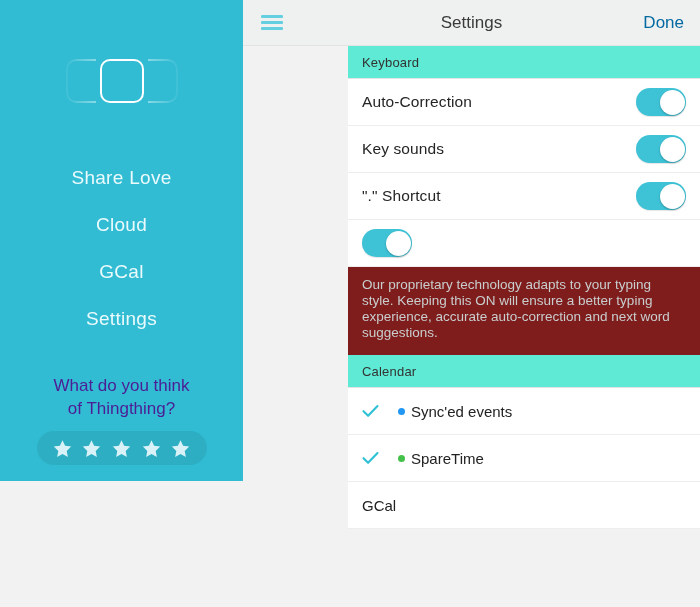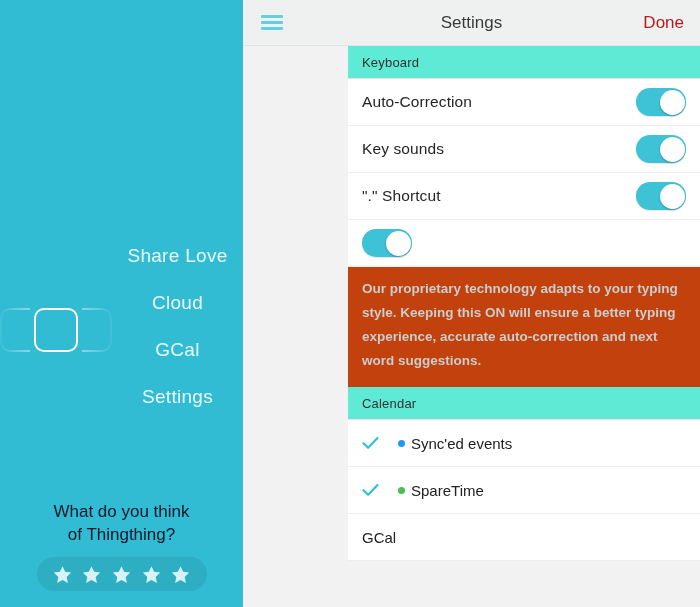--- a/index.html
+++ b/index.html
@@ -6,23 +6,23 @@
   html, body {
     width:700px; height:607px;
     font-family:"Liberation Sans", sans-serif;
     background:#ffffff;
     overflow:hidden;
   }
   #app { position:relative; width:700px; height:607px; background:#f2f2f2; }
 
   
   .sidebar {
-    position:absolute; left:0; top:0; width:243px; height:607px;
+    position:absolute; left:0; top:0; width:243px; height:481px;
     background:#31bcd3;
-    display:flex; flex-direction:row; align-items:center;
+    display:flex; flex-direction:column; align-items:center;
   }
   .logo-wrap {
     margin-top:52px; width:140px; height:58px;
     display:flex; align-items:center; justify-content:center; gap:4px;
   }
   .logo-side, .logo-mid {
     border:2.5px solid #ffffff; border-radius:10px;
   }
   .logo-mid { width:44px; height:44px; }
   .logo-side {
@@ -40,21 +40,21 @@
     display:block; width:100%;
     color:#eafafd; font-size:19px; font-weight:300;
     letter-spacing:.3px; padding:13px 0 12px;
     cursor:pointer; text-decoration:none;
   }
 
   .feedback {
     position:absolute; left:0; bottom:16px; width:243px; text-align:center;
   }
   .feedback-q {
-    color:#0f172a; font-size:17px; font-weight:300; line-height:23px;
+    color:#4c1d95; font-size:17px; font-weight:300; line-height:23px;
   }
   .stars {
     margin:11px auto 0; width:170px; height:34px;
     background:#2daec3; border-radius:17px;
     display:flex; align-items:center; justify-content:space-around;
     padding:0 11px; cursor:pointer;
   }
   .star { width:19px; height:19px; fill:#d8f2f7; }
 
   
@@ -98,21 +98,21 @@
   }
   .hamburger { position:absolute; left:18px; width:22px; cursor:pointer; }
   .hamburger span {
     display:block; height:2.5px; background:#63cfe0; border-radius:1px; margin:3.5px 0;
   }
   .topbar-title {
     position:absolute; left:0; width:457px; text-align:center;
     font-size:17px; color:#3a3a3a; font-weight:400;
   }
   .done-btn {
-    position:absolute; right:16px; font-size:17px; color:#b91c1c;
+    position:absolute; right:16px; font-size:17px; color:#0369a1;
     cursor:pointer; font-weight:400;
   }
 
   .panel-body {
     position:absolute; left:105px; top:46px; width:352px; height:561px;
     overflow:hidden;
   }
   .p-sec-head {
     height:33px; background:#5eead4;
     display:flex; align-items:center; padding-left:14px;
@@ -131,22 +131,22 @@
     width:50px; height:28px; border-radius:14px; background:#3ec2d6;
     position:relative; flex:0 0 50px; cursor:pointer;
     box-shadow:0 1px 1px rgba(0,0,0,.10);
   }
   .toggle .knob {
     position:absolute; top:1.5px; right:1.5px;
     width:25px; height:25px; border-radius:50%; background:#fff;
     box-shadow:0 1px 2px rgba(0,0,0,.25);
   }
   .desc {
-    background:#c2410c; padding:10px 14px 14px;
-    font-size:13.5px; line-height:24px; color:#c9cdcd; font-weight:700;
+    background:#7f1d1d; padding:10px 14px 14px;
+    font-size:13.5px; line-height:16px; color:#c9cdcd; font-weight:400;
   }
   .cal-row {
     height:47px; background:#fff;
     display:flex; align-items:center; border-bottom:1px solid #ededed;
     padding-left:14px; cursor:pointer;
   }
   .chk { width:17px; flex:0 0 17px; margin-right:19px; }
   .chk svg { display:block; }
   .dot { width:7px; height:7px; border-radius:50%; flex:0 0 7px; margin-right:6px; }
   .cal-row .lbl { font-size:15px; color:#222; font-weight:300; }

